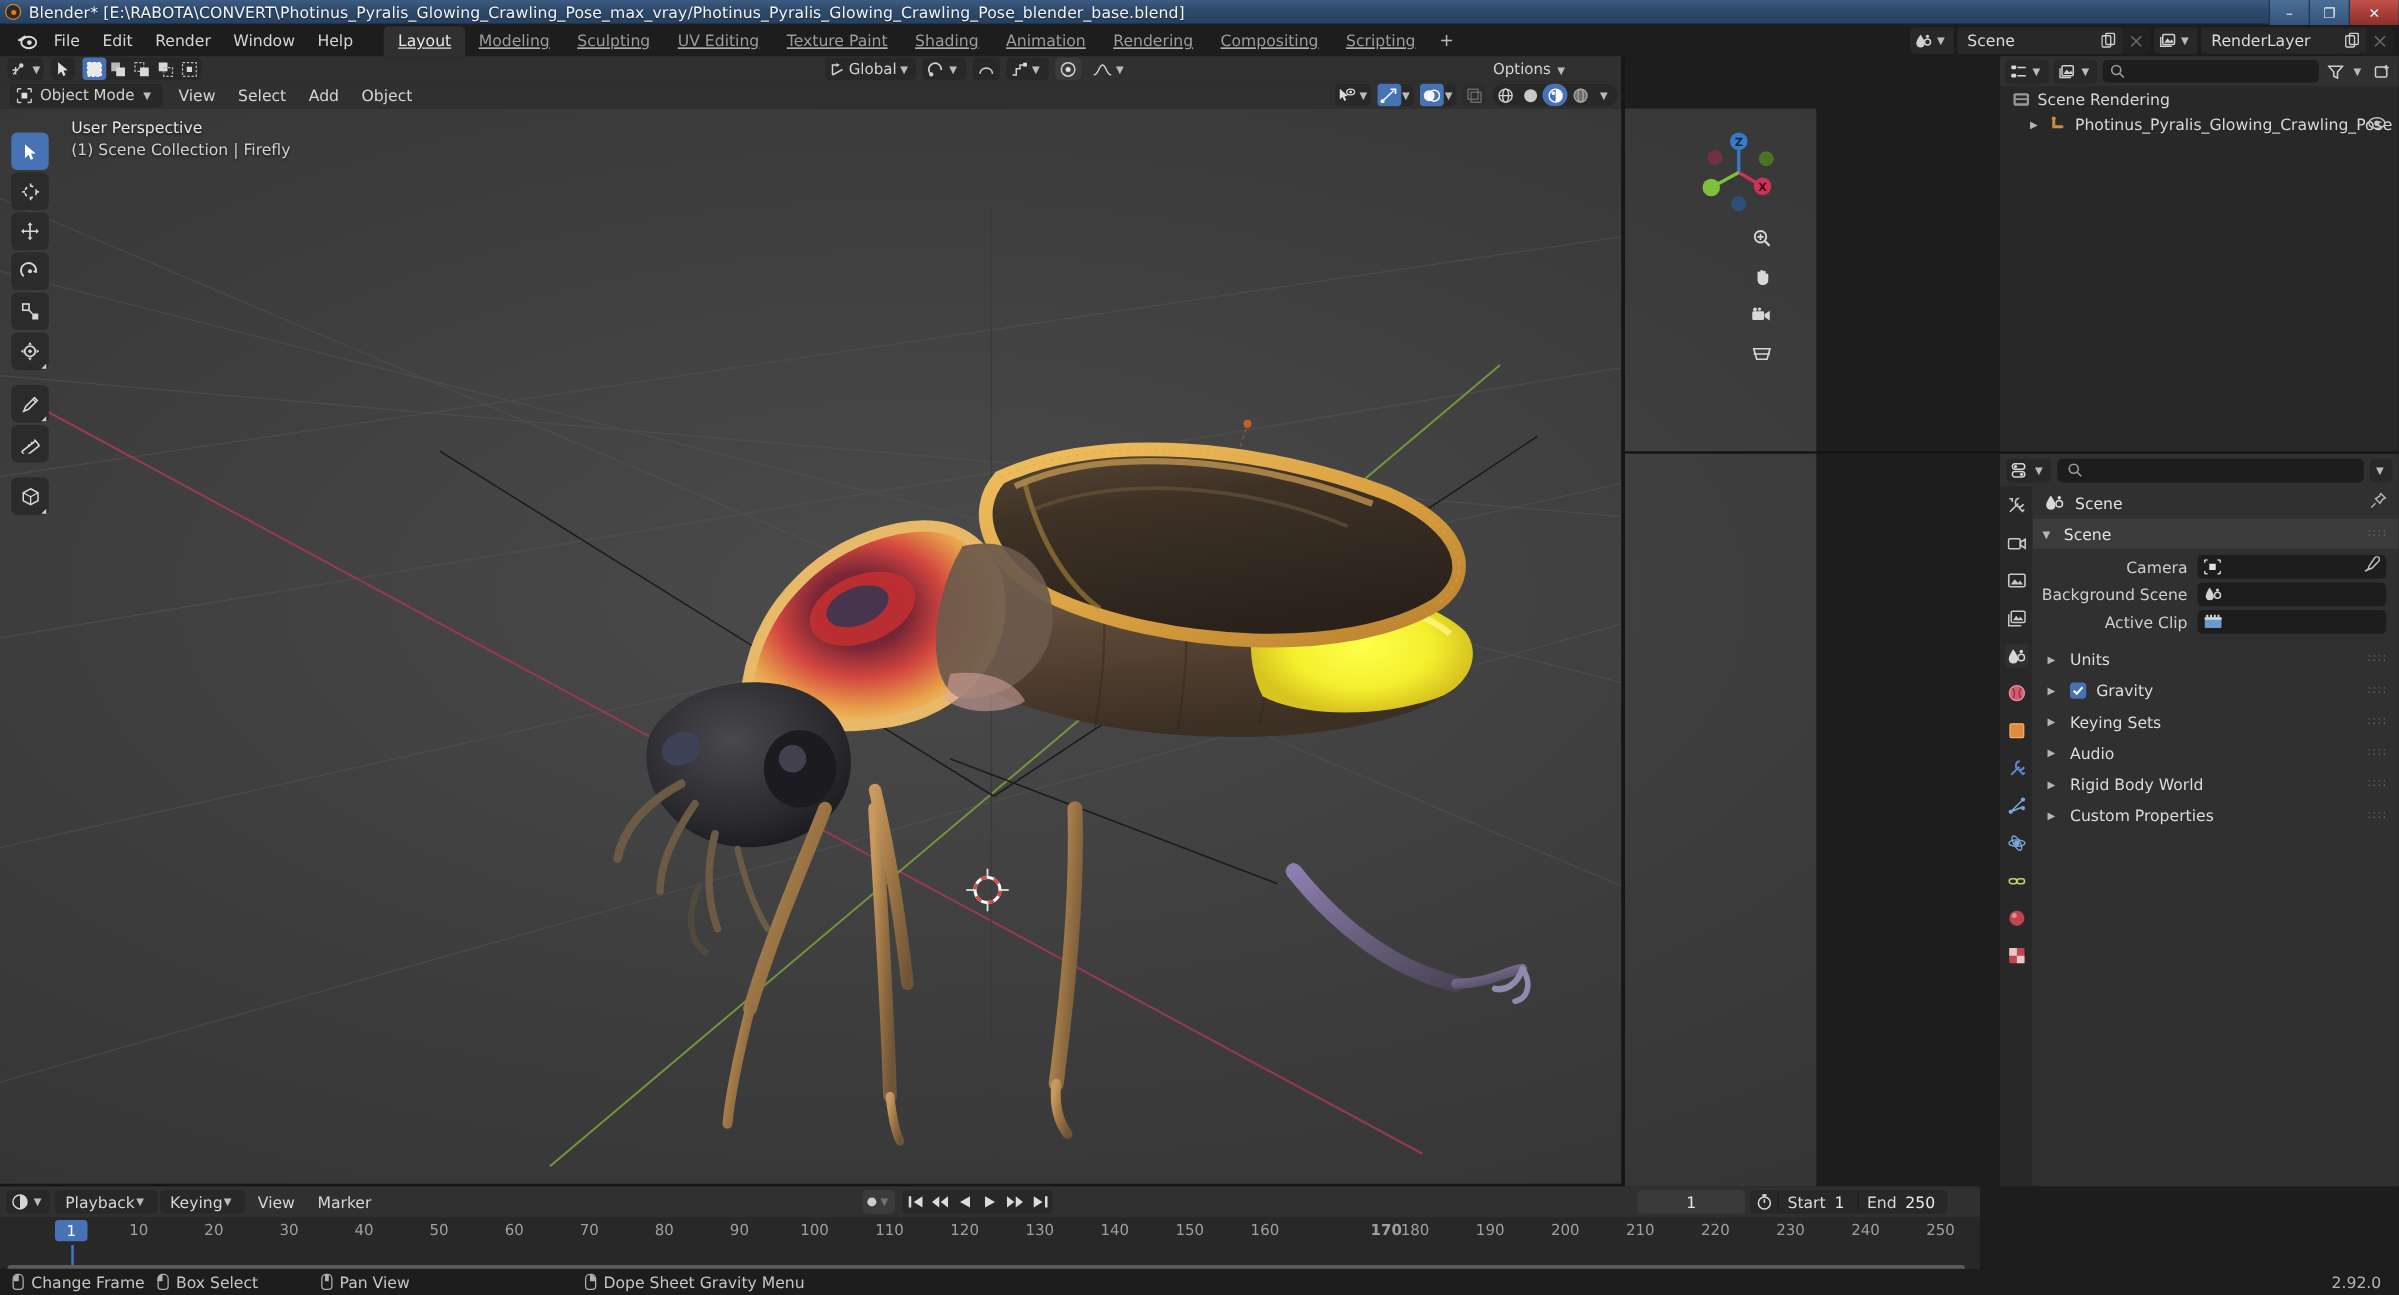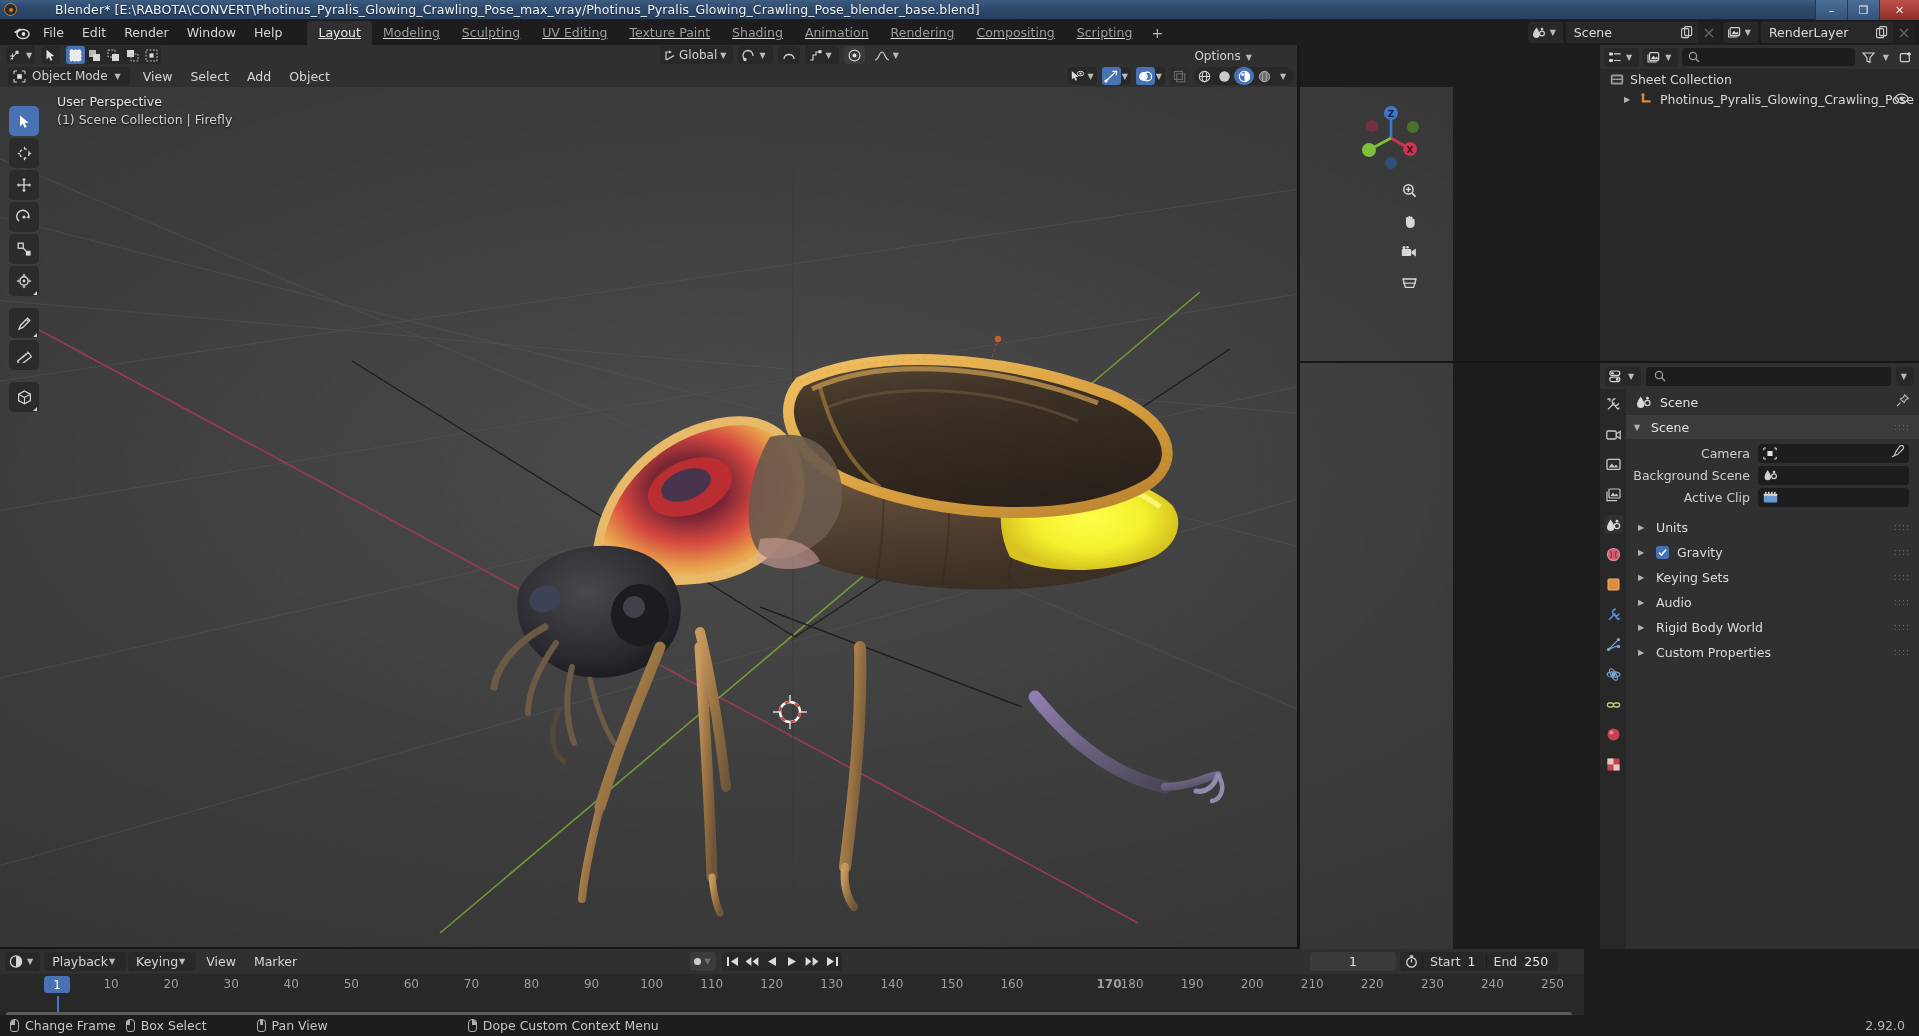--- a/index.html
+++ b/index.html
@@ -22,21 +22,21 @@
   }
   .tb-icon {
     width:13px;height:13px;border-radius:50%;
     background:#2b2b2b; border:1px solid #d8802a;
     display:flex;align-items:center;justify-content:center;
     margin-right:6px; flex:none;
   }
   .tb-icon i { width:4px;height:4px;border-radius:50%;background:#e87d0d; display:block;}
   .tb-title {
     font-size:12.5px; color:#f2f4f7; white-space:nowrap;
-    text-shadow:0 1px 1px rgba(0,0,0,.55); letter-spacing:.1px;margin-left:32px;
+    text-shadow:0 1px 1px rgba(0,0,0,.55); letter-spacing:.1px;
   }
   .tb-btns { position:absolute; right:0; top:0; height:20px; display:flex; }
   .tb-btn {
     width:32px;height:20px;display:flex;align-items:center;justify-content:center;
     font-size:11px;color:#eaf0f6;
     background:linear-gradient(180deg,#4a6e96,#35537a);
     border-left:1px solid #22364d;
   }
   .tb-btn.close { background:linear-gradient(180deg,#c0504a,#8e2f2a); width:40px;}
 
@@ -917,21 +917,21 @@
     </div>
     <div id="olrows">
         <div class="ol-row" style="position: relative;">
           <span style="display: inline-flex; align-items: center;">
             <svg width="14" height="13" viewBox="0 0 14 13">
               <rect x="0.8" y="1.6" width="12.4" height="10" rx="1.6" fill="#9a9a9a"></rect>
               <rect x="2.6" y="3.4" width="8.8" height="2.2" fill="#2b2b2b"></rect>
               <rect x="2.6" y="7" width="8.8" height="2.6" fill="#2b2b2b"></rect>
             </svg>
           </span>
-          <span>Sheet Collection</span>
+          <span>Scene Rendering</span>
         </div>
         <div class="ol-row indent" style="position: relative;">
           <span class="disc">▶</span>
           <span style="display: inline-flex; align-items: center;">
             <svg width="14" height="13" viewBox="0 0 14 13">
               <path d="M3 1.6 L3 8.4 L9.6 8.4" fill="none" stroke="#d08a3a" stroke-width="2.4" stroke-linecap="round"></path>
               <circle cx="3" cy="1.8" r="1.6" fill="#d08a3a"></circle>
             </svg>
           </span>
           <span>Photinus_Pyralis_Glowing_Crawling_Pose</span>
@@ -1173,19 +1173,19 @@
         <div class="sb-item" style="margin-left: 10px;">
           <span class="mouse-ic l"></span>
           <span>Box Select</span>
         </div>
         <div class="sb-item" style="margin-left: 50px;">
           <span class="mouse-ic m"></span>
           <span>Pan View</span>
         </div>
         <div class="sb-item" style="margin-left: 140px;">
           <span class="mouse-ic r"></span>
-          <span>Dope Custom Context Menu</span>
+          <span>Dope Sheet Gravity Menu</span>
         </div>
       </div>
     <div class="sb-version">2.92.0</div>
   </div>
 
 </div>
 
 </body></html>

